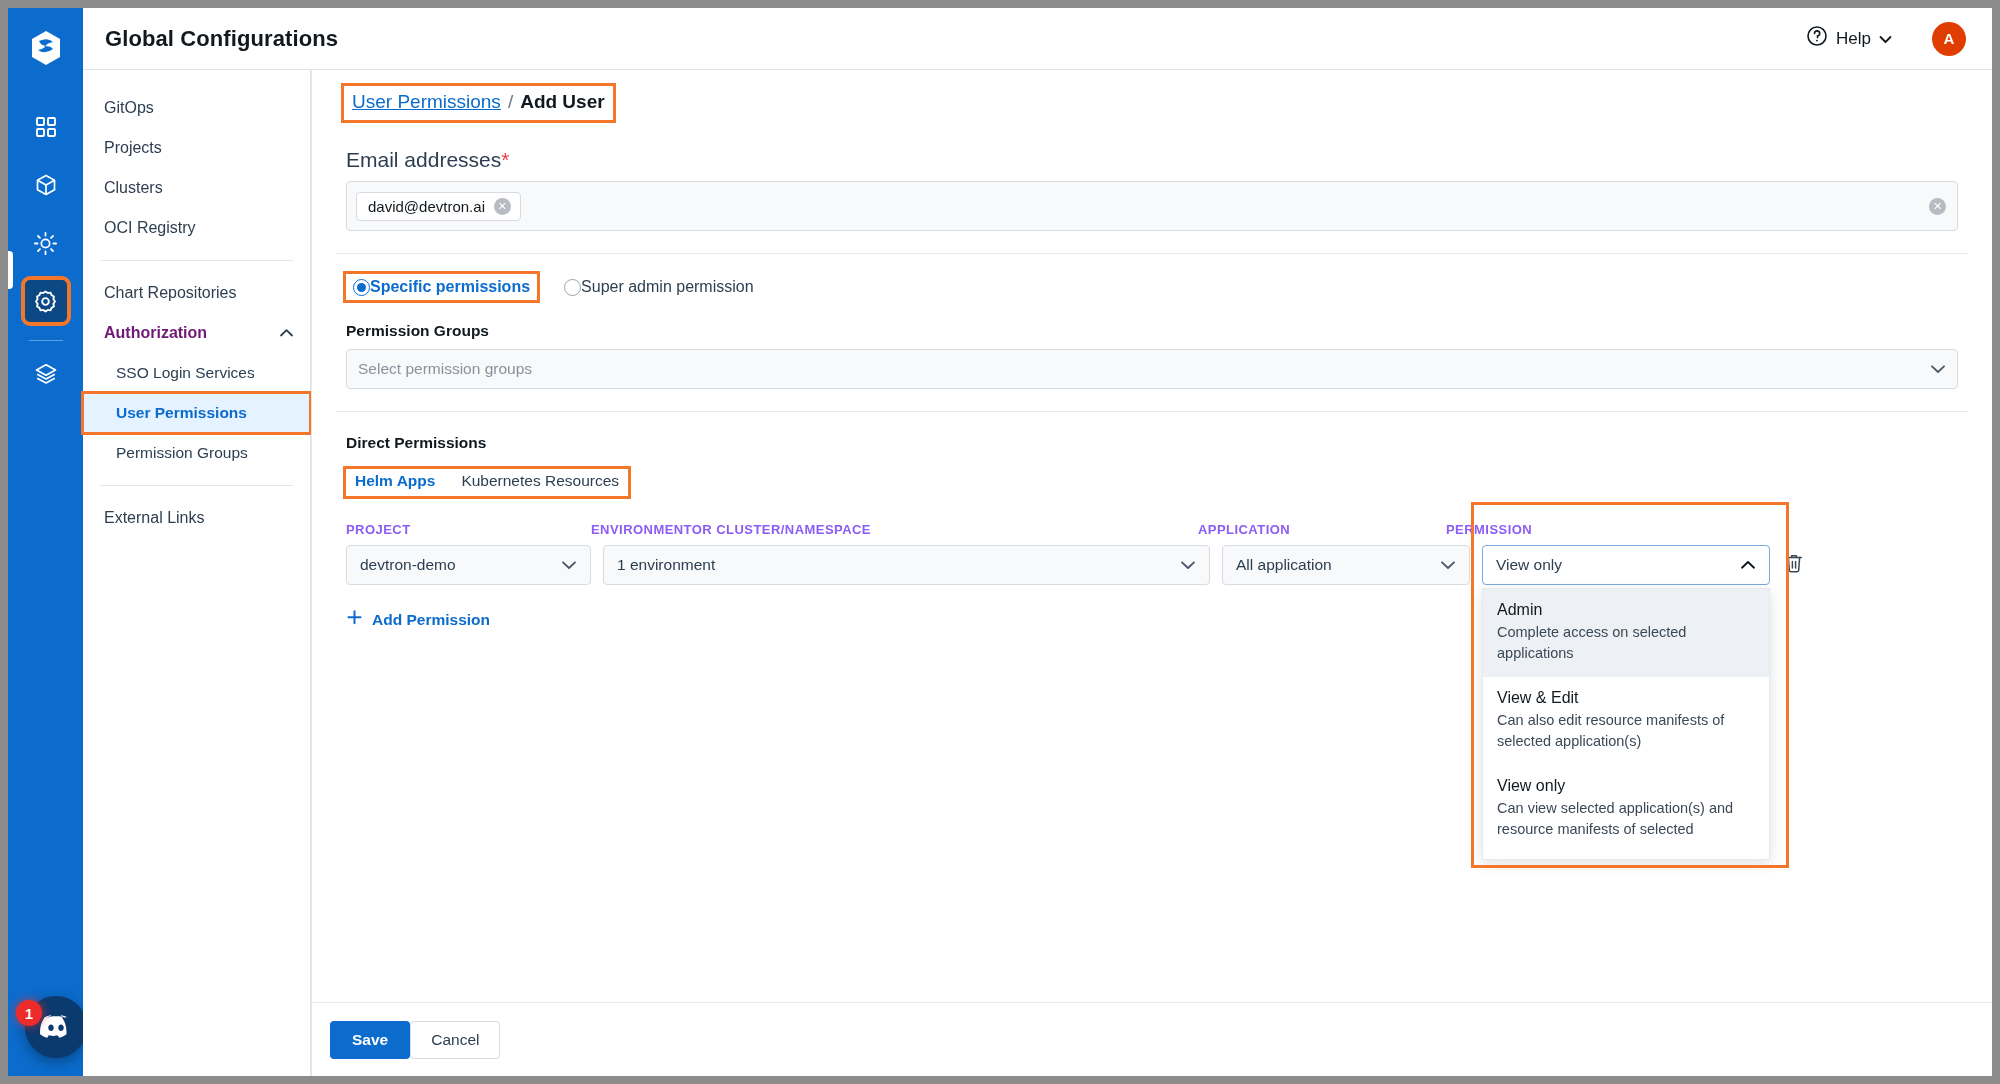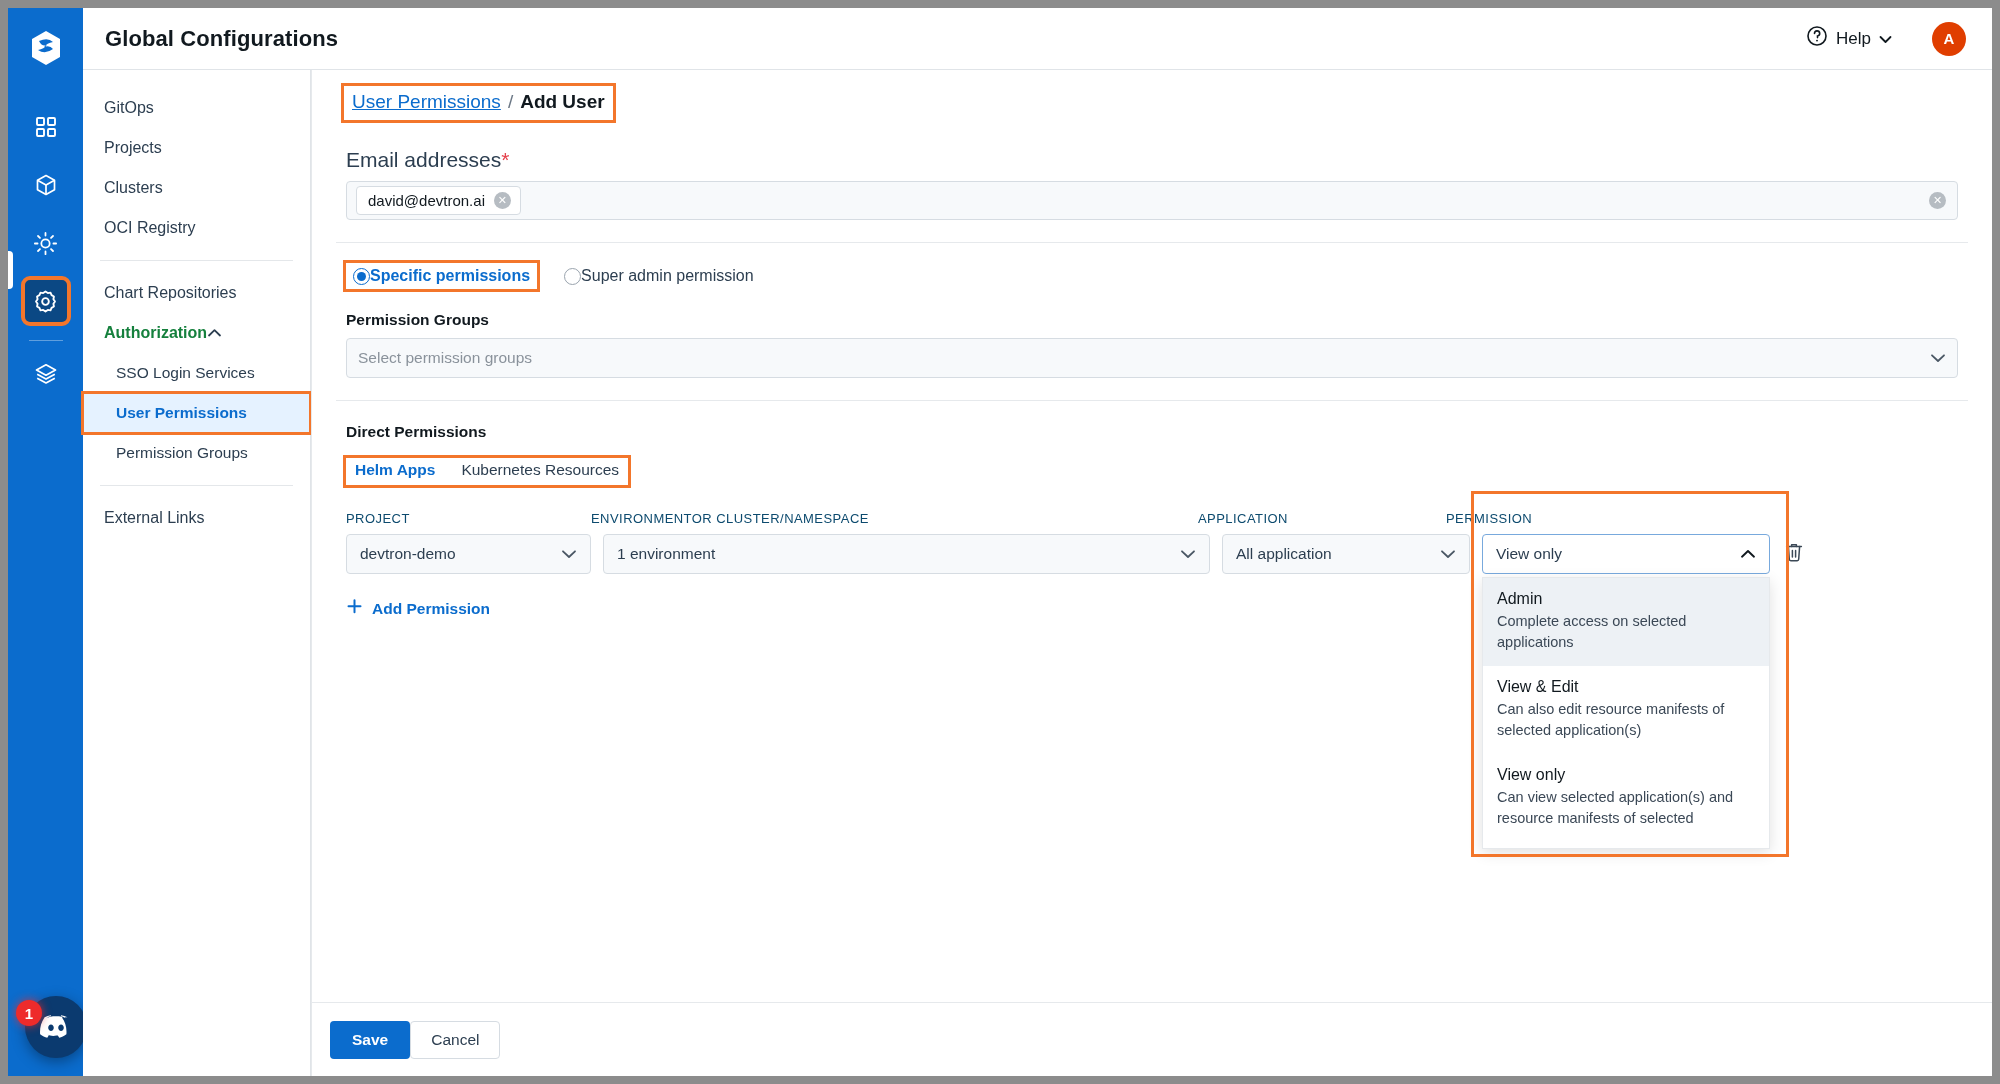--- a/index.html
+++ b/index.html
@@ -87,22 +87,22 @@
     width: 228px; bottom: 0;
     background: #fff; border-right: 1px solid #e0e4e8;
     padding-top: 18px;
   }
   .cn-item {
     height: 40px; display: flex; align-items: center;
     padding-left: 21px; font-size: 16px; color: #2c3e50;
   }
   .cn-item.sub { padding-left: 33px; font-size: 15.5px; }
   .cn-group {
-    height: 40px; display: flex; align-items: center; justify-content: flex-start;
-    padding: 0 16px 0 21px; font-size: 16px; font-weight: bold; color: #15803d;
+    height: 40px; display: flex; align-items: center; justify-content: space-between;
+    padding: 0 16px 0 21px; font-size: 16px; font-weight: bold; color: #701a75;
   }
   .cn-sep { height: 1px; background: #e4e7ea; margin: 12px 17px; }
   .cn-highlight {
     position: relative;
     background: #e5f2ff; color: #0b6ccd; font-weight: bold;
     outline: 3px solid #f3762b; outline-offset: -1px;
   }
 
   
   .content {
@@ -125,21 +125,21 @@
   .crumb a { color: #0b6ccd; text-decoration: underline; font-weight: normal; }
   .crumb .sep { color: #6b7785; }
   .crumb .cur { color: #11191f; font-weight: bold; }
 
   .field-label {
     margin: 28px 0 9px 10px; font-size: 21px; color: #2c3e50;
   }
   .req { color: #e5404a; }
 
   .email-box {
-    margin: 0 10px; height: 39px;
+    margin: 0 10px; height: 50px;
     background: #f7f9fb; border: 1px solid #d6dce2; border-radius: 4px;
     display: flex; align-items: center; padding: 0 9px;
     position: relative;
   }
   .chip {
     display: inline-flex; align-items: center; gap: 9px;
     background: #fff; border: 1px solid #d6dce2; border-radius: 4px;
     height: 29px; padding: 0 9px 0 11px; font-size: 15px; color: #11191f;
   }
   .chip-x, .clear-x {
@@ -180,21 +180,21 @@
     display: inline-flex; align-items: flex-end; gap: 26px;
     margin: 8px 0 0 10px; padding: 3px 9px 4px 9px;
     outline: 3px solid #f3762b;
   }
   .tab { font-size: 15.5px; color: #2c3e50; padding-bottom: 2px; }
   .tab.active { color: #0b6ccd; font-weight: bold; }
 
   .tbl { margin: 26px 10px 0 10px; }
   .thead { display: flex; align-items: flex-end; }
   .th {
-    font-size: 13px; letter-spacing: .45px; color: #0c4a6e; font-weight: normal;
+    font-size: 13px; letter-spacing: .45px; color: #8b5cf6; font-weight: bold;
     padding-bottom: 8px;
   }
   .trow { display: flex; align-items: center; gap: 12px; }
   .col-project { width: 245px; }
   .col-env { width: 607px; }
   .col-app { width: 248px; }
   .col-perm { width: 288px; }
 
   .ctrl {
     height: 40px; background: #f7f9fb; border: 1px solid #d6dce2; border-radius: 4px;

